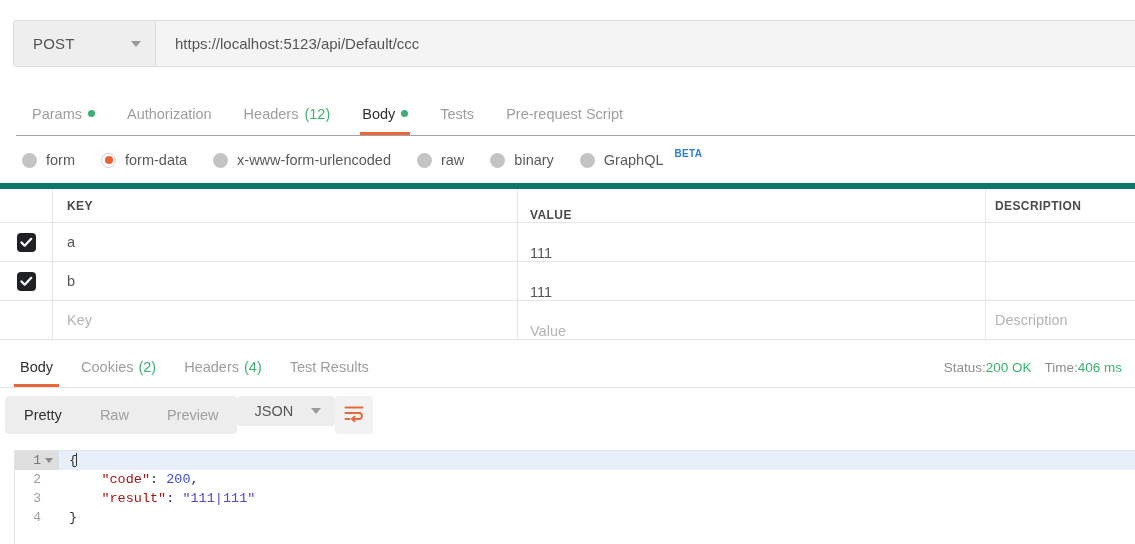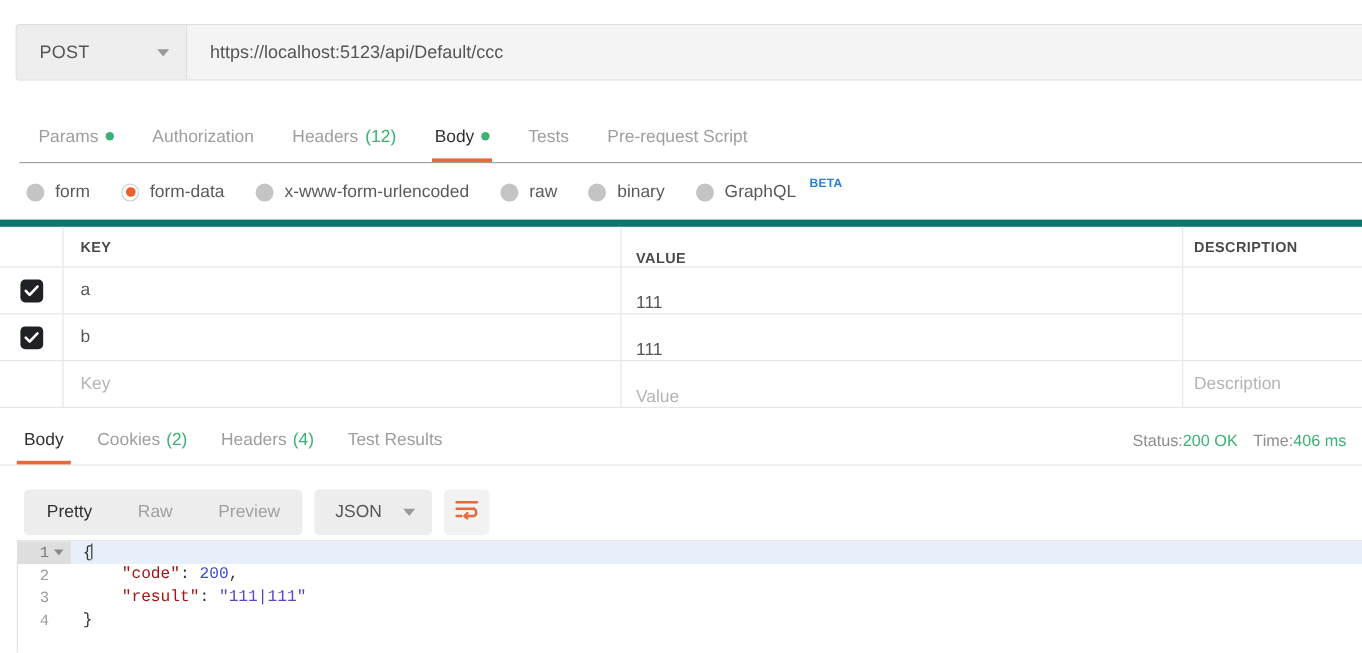--- a/index.html
+++ b/index.html
@@ -72,26 +72,26 @@
   .rtab.active { color: #303030; }
   .rtab.active::after { content: ""; position: absolute; left: 8px; right: 8px; bottom: 0;
                         height: 3px; background: #e8683b; }
   .status-area { position: absolute; right: 0; top: 0; height: 40px; display: flex;
                  align-items: center; font-size: 13.5px; padding-right: 0; }
   .st-label { color: #8d8d8d; }
   .st-val { color: #3bb273; margin-right: 13px; }
 
   
   .resp-toolbar { position: absolute; left: 0; top: 396px; width: 1135px; height: 50px;
-                  display: flex; align-items: flex-end; padding-left: 20px; gap: 10px; }
+                  display: flex; align-items: flex-start; padding-left: 5px; }
   .seg { background: #ededed; border-radius: 4px; height: 38px; display: flex; align-items: center; }
   .seg-btn { height: 38px; padding: 0 19px; display: flex; align-items: center;
              font-size: 14.5px; color: #a0a0a0; cursor: pointer; border-radius: 4px; }
   .seg-btn.active { color: #303030; }
-  .fmt-select { background: #ededed; border-radius: 4px; height: 38px; display: flex;
+  .fmt-select { background: #ededed; border-radius: 4px; height: 30px; display: flex;
                 align-items: center; gap: 18px; padding: 0 14px 0 17px; cursor: pointer; }
   .fmt-label { font-size: 14.5px; color: #555; }
   .wrap-btn { width: 38px; height: 38px; background: #f2f2f2; border-radius: 4px;
               display: flex; align-items: center; justify-content: center; cursor: pointer; }
 
   
   .editor { position: absolute; left: 14px; top: 450px; width: 1121px; height: 94px;
             border-top: 1px solid #e3e3e3; border-left: 1px solid #e3e3e3; background: #fff; overflow: hidden; }
   .codeline { position: relative; display: flex; height: 19px; align-items: center;
               font-family: "Liberation Mono", monospace; font-size: 13.5px; }

